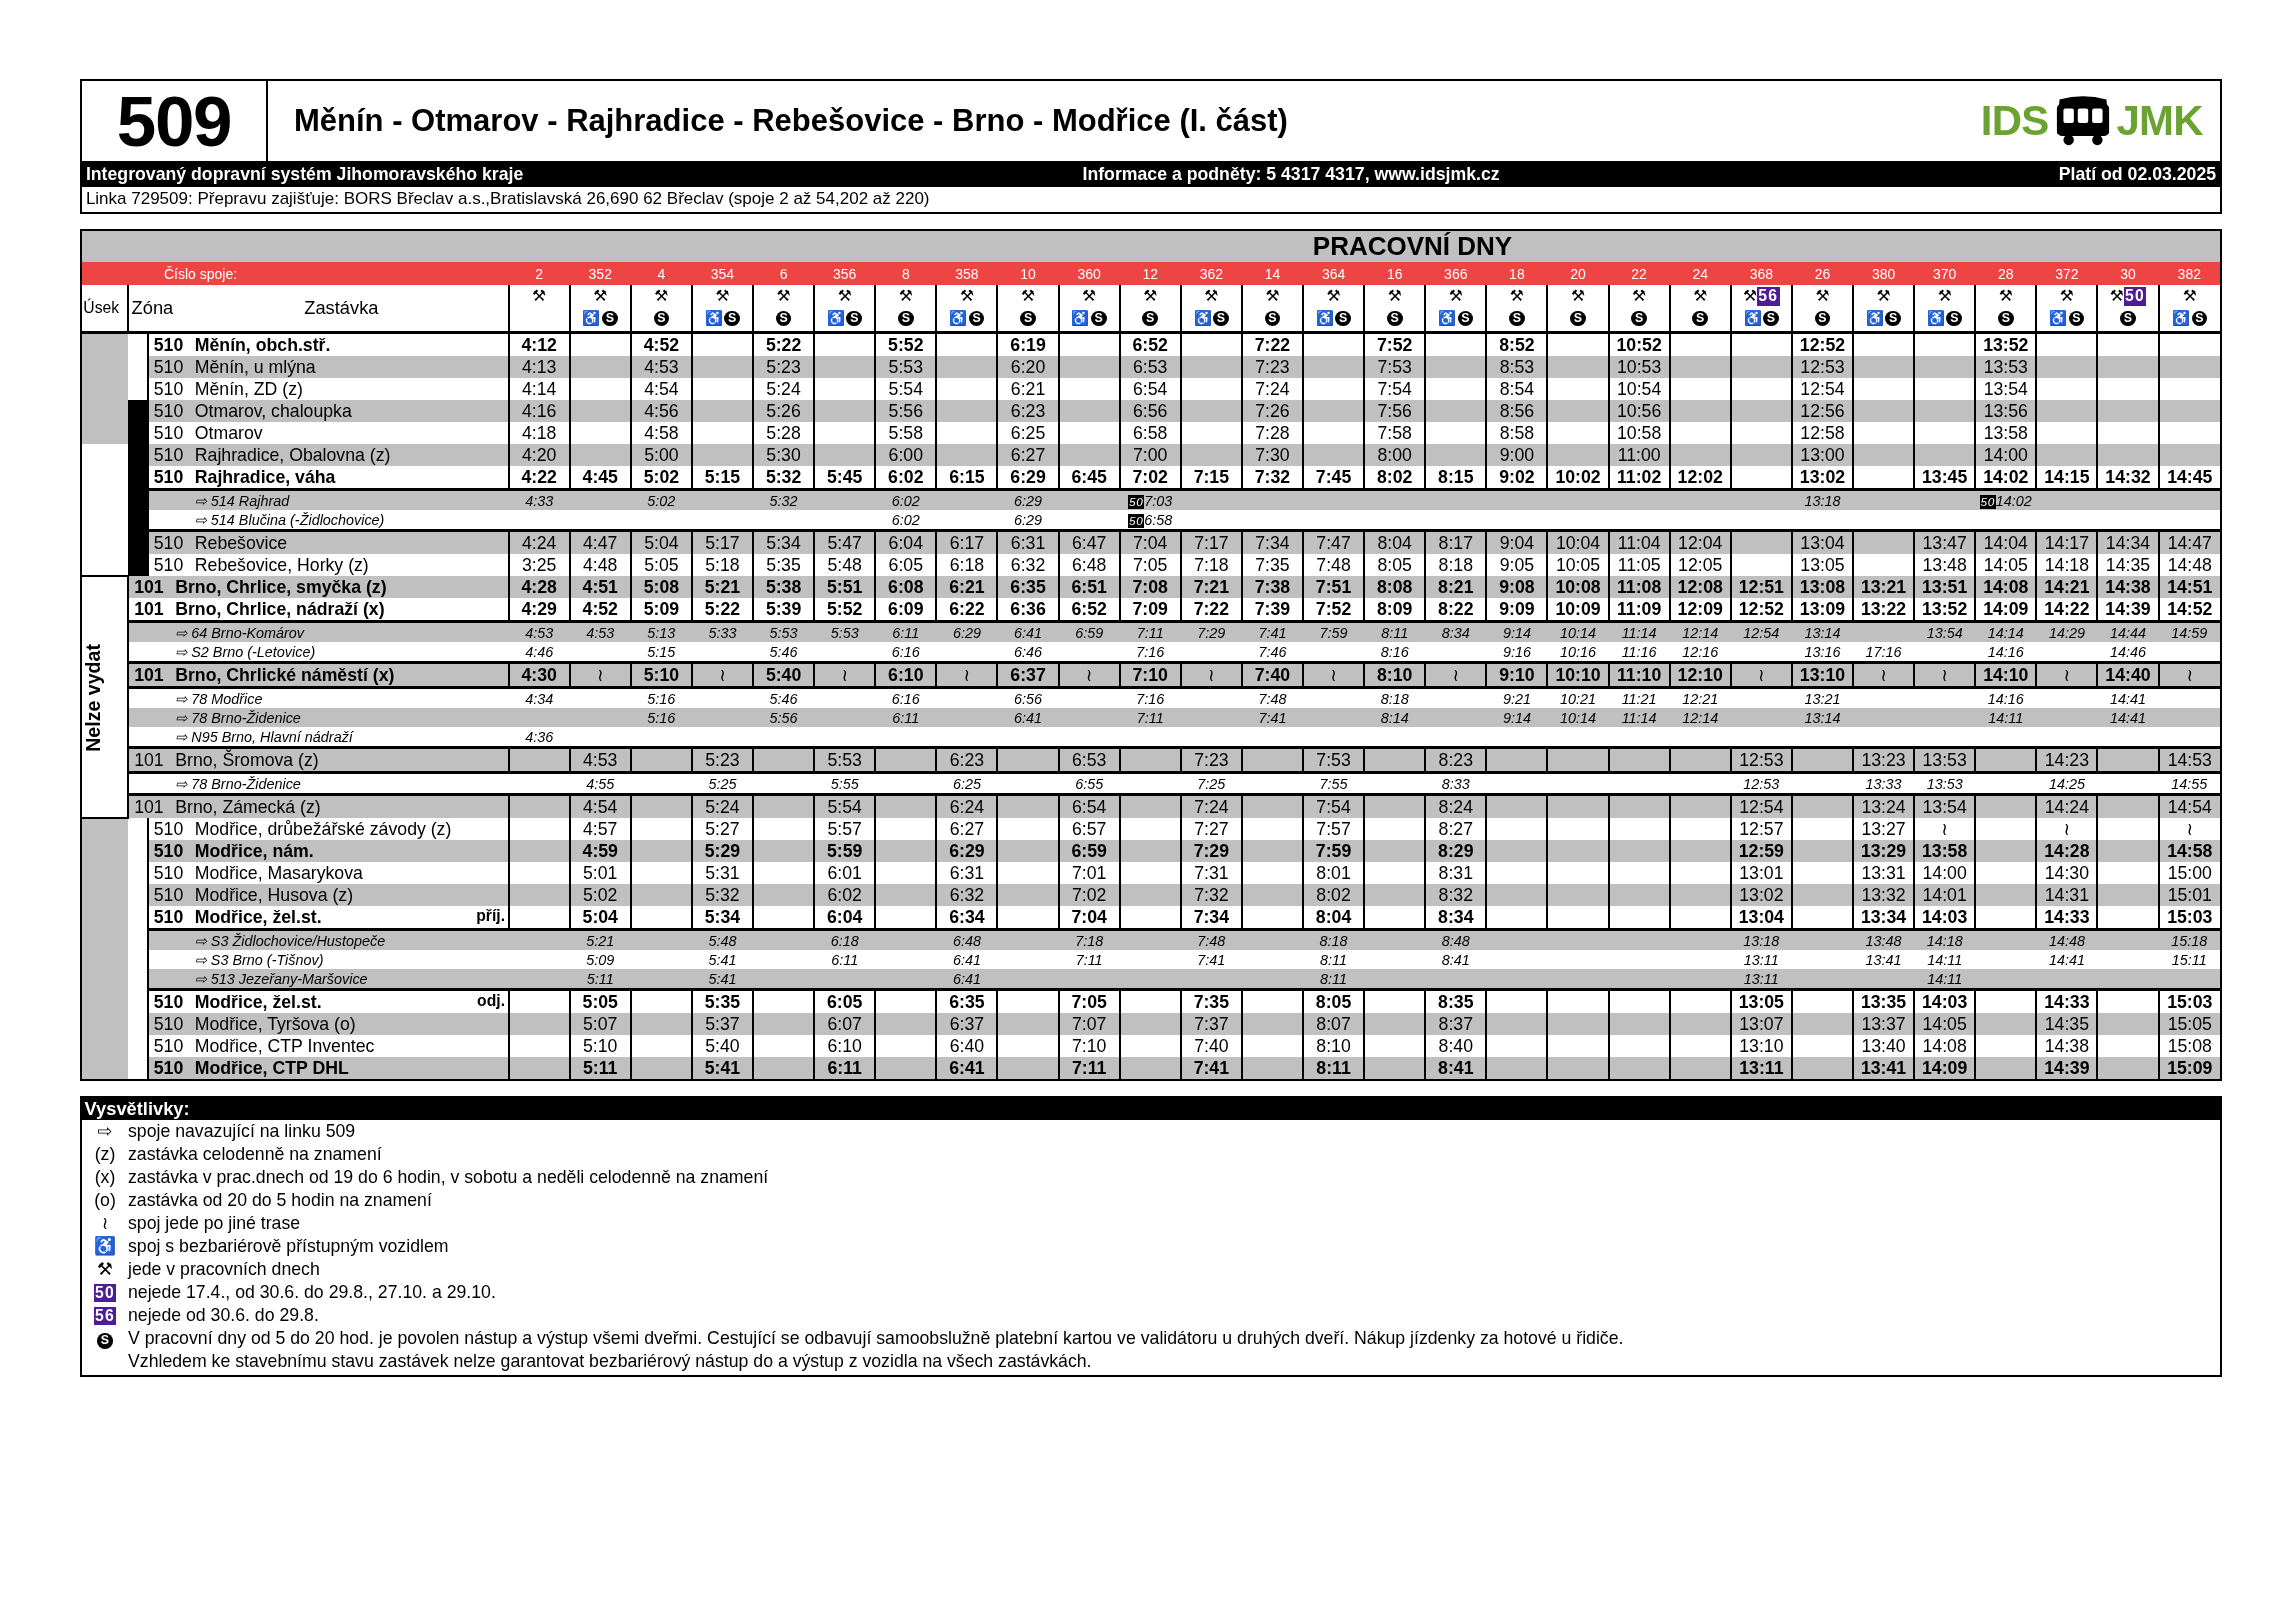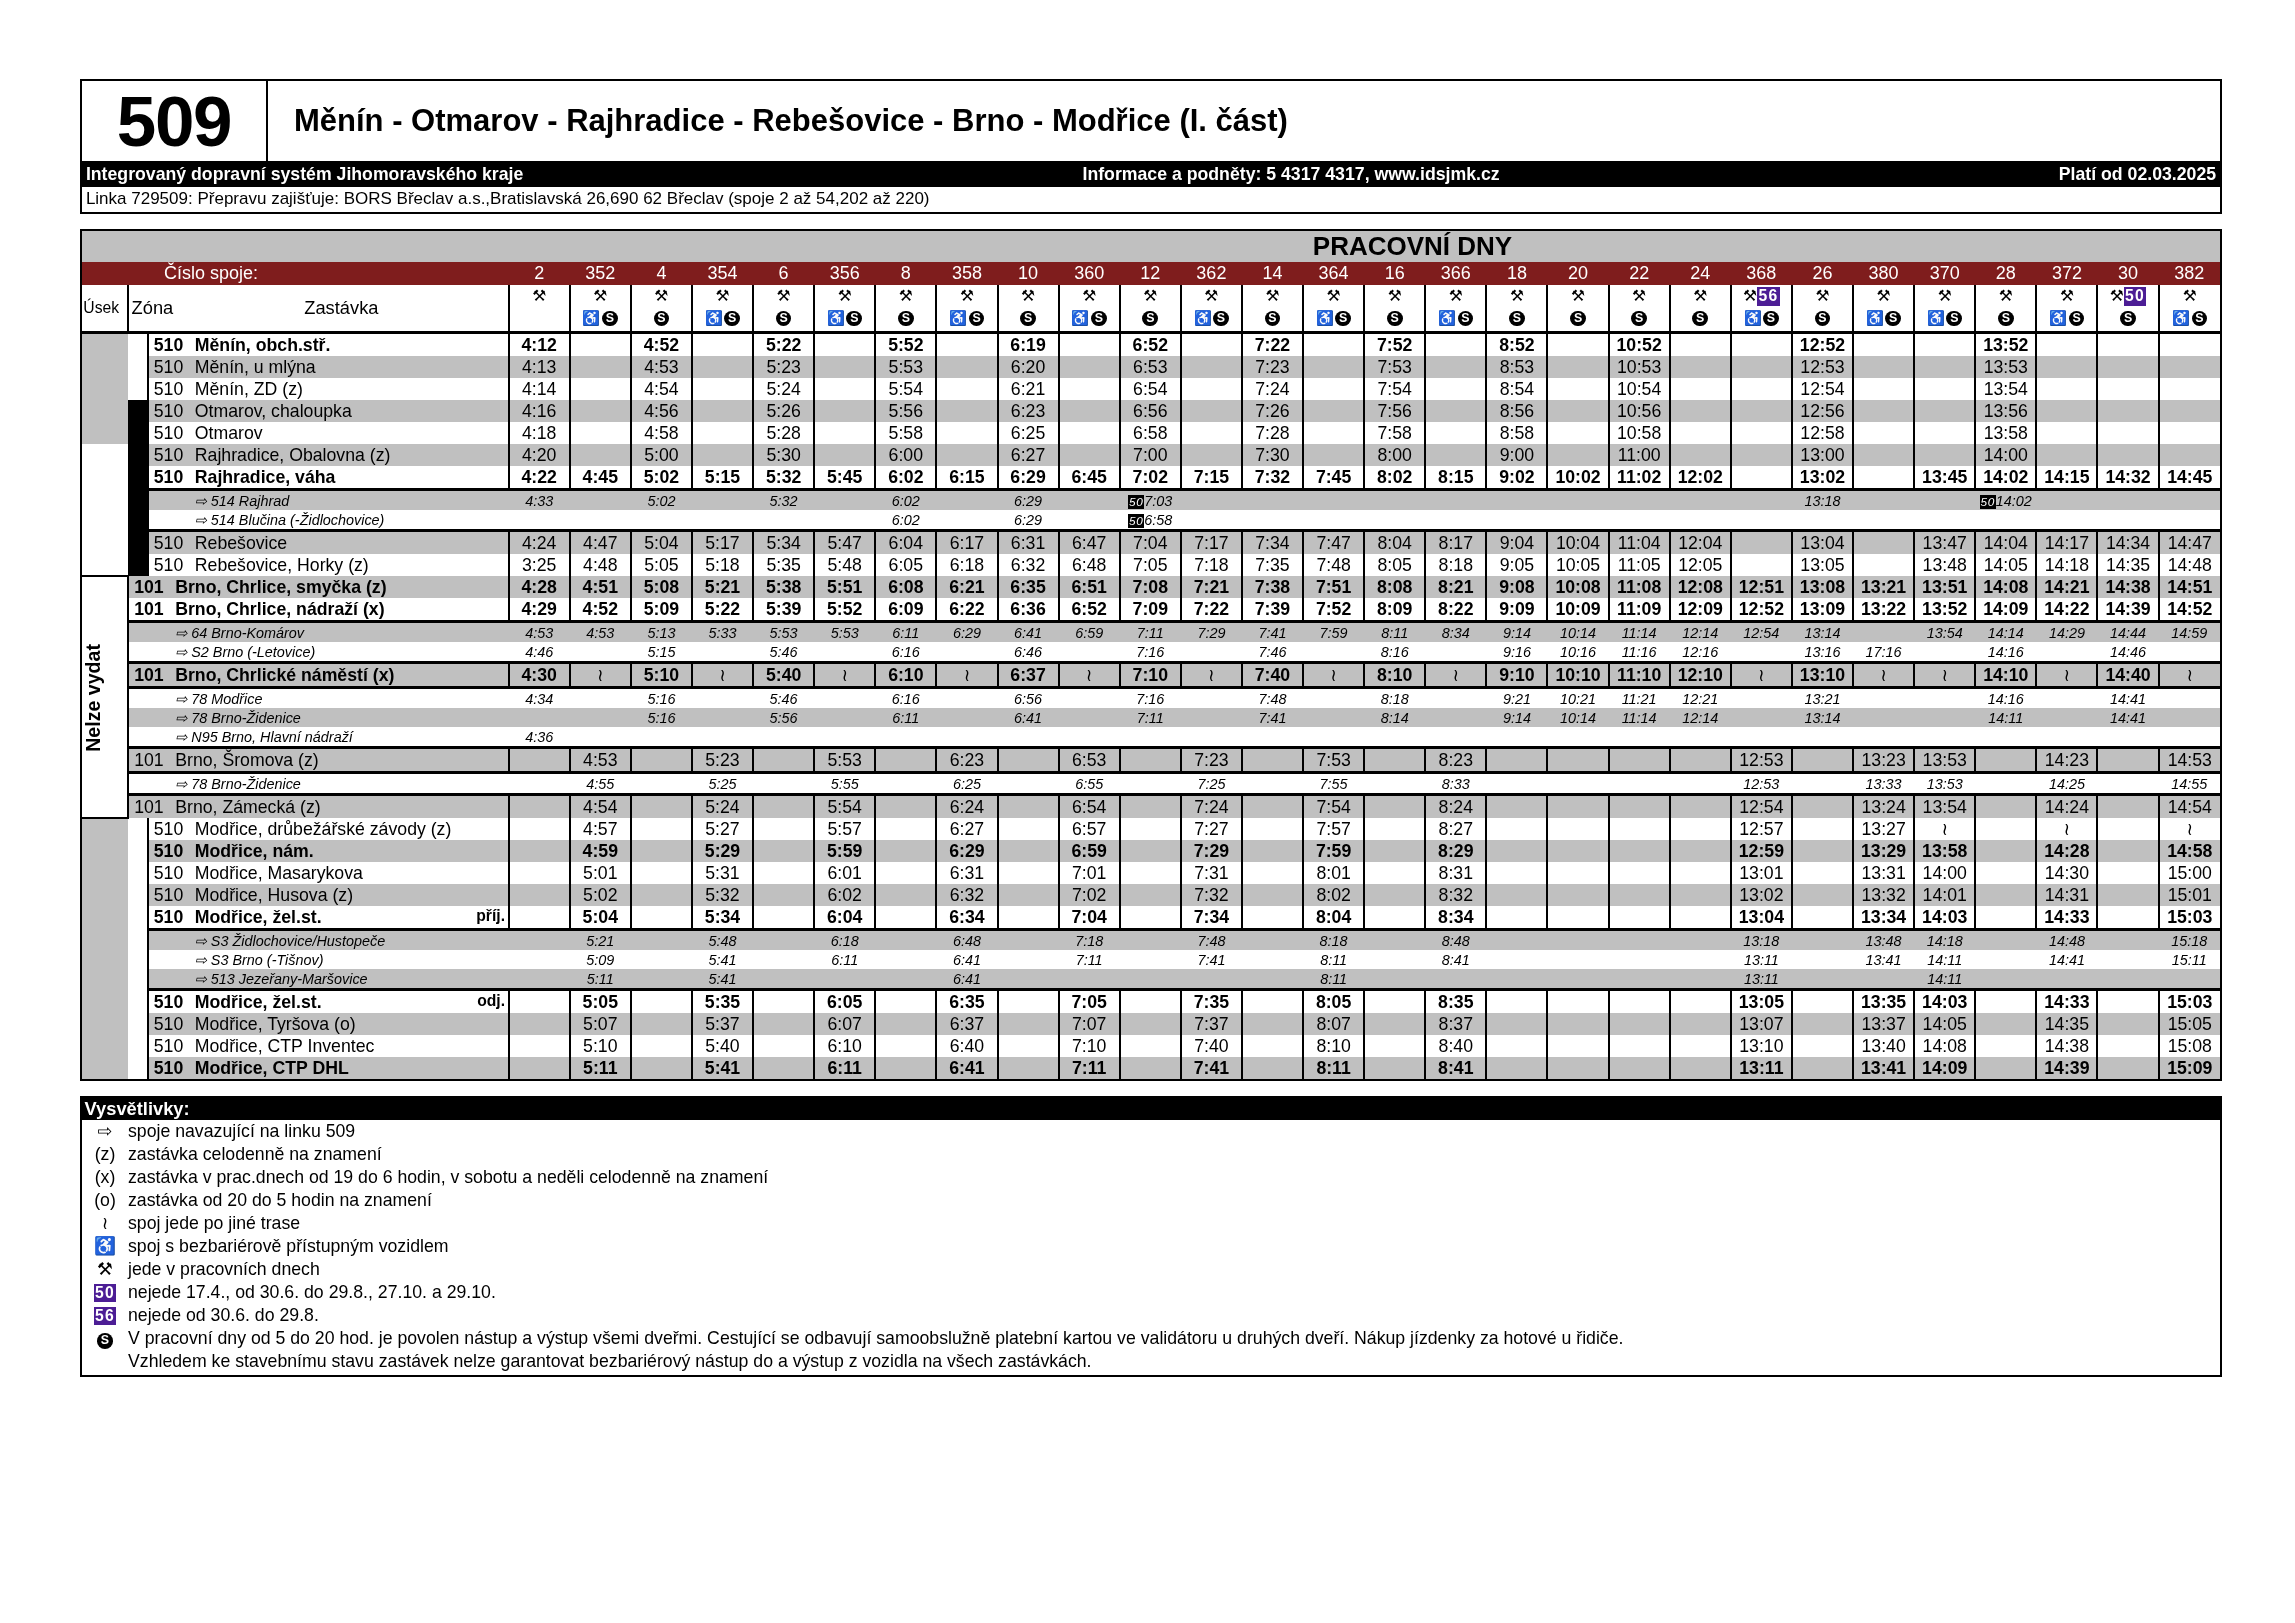--- a/index.html
+++ b/index.html
@@ -14,21 +14,21 @@
   .logo-txt { color: #6aa332; font-weight: bold; font-size: 42px; letter-spacing: -0.7px; }
   .logo-bus { width: 60px; height: 54px; margin: 0 3.9px; }
   .infobar { background: #000; color: #fff; display: flex; justify-content: space-between; align-items: center; height: 23.6px; padding: 0 3.9px; font-weight: bold; font-size: 17.7px; border-left: 2.6px solid #000; border-right: 2.6px solid #000; }
   .ops { border: 2.6px solid #000; border-top: none; padding: 1.3px 3.9px 2.6px; font-size: 17px; line-height: 22px; }
 
   
   .tt { margin-top: 14.4px; border: 2.6px solid #000; }
   .tt-title { background: #c0c0c0; height: 31px; display: flex; align-items: center; justify-content: center; font-weight: bold; font-size: 26px; padding-left: 523px; }
   table.grid { border-collapse: collapse; table-layout: fixed; width: 100%; font-size: 17.7px; }
   table.grid td { padding: 0; height: 22px; text-align: center; vertical-align: middle; white-space: nowrap; overflow: visible; }
-  tr.spoje td { background: #7f1d1d; color: #fff; font-size: 18px; height: 23.6px; }
+  tr.spoje td { background: #ef4444; color: #fff; font-size: 14px; height: 23.6px; }
   tr.spoje td.lbl { text-align: left; padding-left: 82px; }
   tr.icons td { height: 46px; border-left: 2px solid #000; vertical-align: top; }
   tr.icons td.usek { font-size: 15.7px; border-left: none; vertical-align: middle; text-align: left; padding-left: 1.3px; border-right: 2px solid #000; }
   tr.icons td.zona { text-align: left; padding-left: 2.6px; font-size: 18.3px; vertical-align: middle; }
   .zast-lbl { margin-left: 131px; }
   .ic-row1 { height: 22px; line-height: 22px; font-size: 15.7px; }
   .ic-row2 { height: 22px; line-height: 22px; font-size: 15.7px; display: flex; justify-content: center; align-items: center; gap: 1.3px; }
   .sicon { display: inline-block; width: 15.7px; height: 15.7px; border-radius: 50%; background: #000; color: #fff; font-weight: bold; font-size: 12.4px; line-height: 15.7px; text-align: center; }
   .wc { font-size: 14.4px; }
   .badge { display: inline-block; background: #4c1d95; color: #fff; font-weight: bold; font-size: 15.7px; padding: 0 1.3px; line-height: 18.3px; letter-spacing: 1.3px; }
@@ -57,20 +57,33 @@
   .leg-row:last-child { padding-bottom: 2.6px; }
 </style>
 </head>
 <body>
 
 <div class="page">
 
   <div class="hdr">
     <div class="hdr-num">509</div>
     <div class="hdr-title">Měnín - Otmarov - Rajhradice - Rebešovice - Brno - Modřice (I. část)</div>
+    <div class="hdr-logo">
+      <span class="logo-txt">IDS</span>
+      <svg class="logo-bus" viewBox="0 0 92 82">
+        <path d="M10 8 Q46 -2 82 8 L86 60 L6 60 Z" fill="#000"></path>
+        <rect x="6" y="14" width="80" height="50" rx="8" fill="#000"></rect>
+        <rect x="16" y="22" width="16" height="22" rx="3" fill="#fff"></rect>
+        <rect x="38" y="22" width="16" height="22" rx="3" fill="#fff"></rect>
+        <rect x="60" y="22" width="16" height="22" rx="3" fill="#fff"></rect>
+        <circle cx="24" cy="70" r="8" fill="#000"></circle>
+        <circle cx="68" cy="70" r="8" fill="#000"></circle>
+      </svg>
+      <span class="logo-txt">JMK</span>
+    </div>
   </div>
   <div class="infobar">
     <span>Integrovaný dopravní systém Jihomoravského kraje</span>
     <span>Informace a podněty: 5 4317 4317, www.idsjmk.cz</span>
     <span>Platí od 02.03.2025</span>
   </div>
   <div class="ops">
     <div>Linka 729509: Přepravu zajišťuje: BORS Břeclav a.s.,Bratislavská 26,690 62 Břeclav (spoje 2 až 54,202 až 220)</div>
   </div>
 

